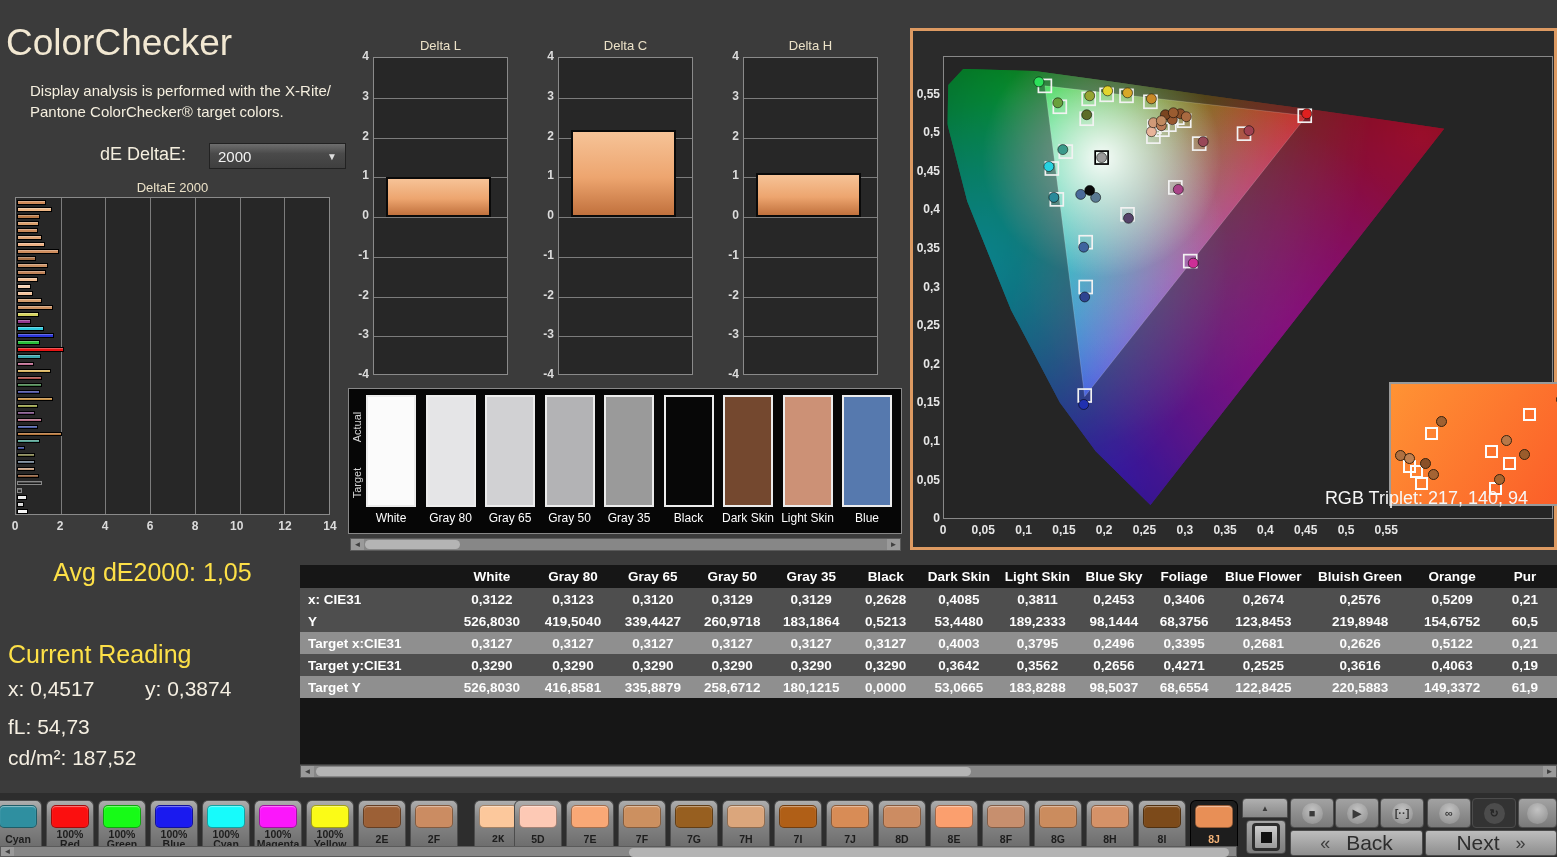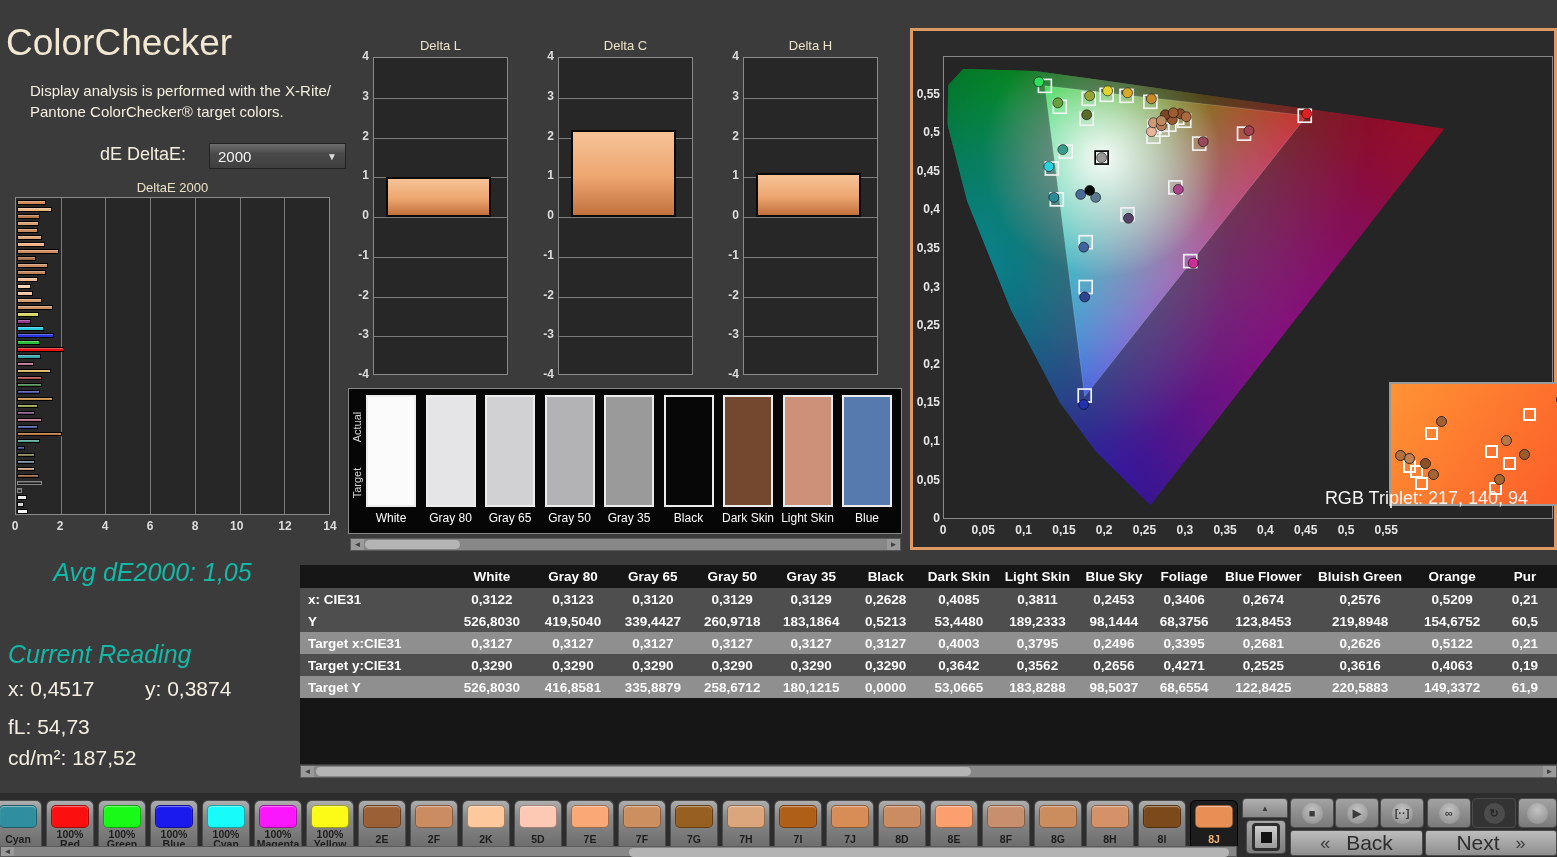--- a/index.html
+++ b/index.html
@@ -40,21 +40,21 @@
   #cie-title{position:absolute;left:0;right:0;top:6px;text-align:center;font-size:13px;color:#f0e8d0;}
   #cie-plot{position:absolute;left:30px;top:25px;width:610px;height:463px;border:1px solid #888;background:#252525;box-sizing:border-box;}
   .cie-ylabel{position:absolute;width:27px;text-align:right;font-size:12px;font-weight:bold;color:#e6e6e6;}
   .cie-xlabel{position:absolute;width:44px;text-align:center;font-size:12px;font-weight:bold;color:#e6e6e6;}
   #cie-inset{position:absolute;left:445px;top:325px;width:190px;height:124px;border:2px solid #9a9a9a;
       background:linear-gradient(125deg,#ff9334,#fb5a28);box-sizing:border-box;}
   .inset-sq{position:absolute;width:13px;height:13px;border:2px solid #fdfdfd;box-sizing:border-box;}
   .inset-dot{position:absolute;width:11px;height:11px;border-radius:50%;border:1px solid #39230e;box-sizing:border-box;}
   #rgb-triplet{position:absolute;right:26px;top:457px;font-size:18px;color:#f7f7f7;}
   
-  .sum-big{font-size:25px;color:#14b8a6;font-style:italic;}
+  .sum-big{font-size:25px;color:#fde047;}
   .sum-mid{font-size:21px;color:#f5efe2;}
   
   #table-wrap{left:300px;top:565px;width:1257px;height:199px;overflow:hidden;background:#161616;}
   table{border-collapse:collapse;table-layout:fixed;}
   th,td{font-size:13.5px;white-space:nowrap;overflow:hidden;height:22px;padding:0 4px;box-sizing:border-box;}
   thead th{background:#161616;color:#fff;font-weight:bold;text-align:center;height:23px;}
   tbody th{color:#fff;text-align:left;padding-left:8px;font-weight:bold;}
   tbody td{color:#fdfdfd;text-align:center;font-weight:600;}
   tr.dark{background:#4e4e4e;}
   tr.light{background:#8f8f8f;}
@@ -593,21 +593,21 @@
 Yellow</div>
       </div>
       <div class="tab" style="left: 358px;">
         <div class="chip" style="background: rgb(156, 96, 54);"></div>
         <div class="tlabel">2E</div>
       </div>
       <div class="tab" style="left: 410px;">
         <div class="chip" style="background: rgb(203, 140, 98);"></div>
         <div class="tlabel">2F</div>
       </div>
-      <div class="tab" style="left: 462px;">
+      <div class="tab" style="left: 474px; font-family: Liberation Mono, monospace;">
         <div class="chip" style="background: rgb(252, 200, 156);"></div>
         <div class="tlabel">2K</div>
       </div>
       <div class="tab" style="left: 514px;">
         <div class="chip" style="background: rgb(253, 201, 181);"></div>
         <div class="tlabel">5D</div>
       </div>
       <div class="tab" style="left: 566px;">
         <div class="chip" style="background: rgb(249, 168, 118);"></div>
         <div class="tlabel">7E</div>

